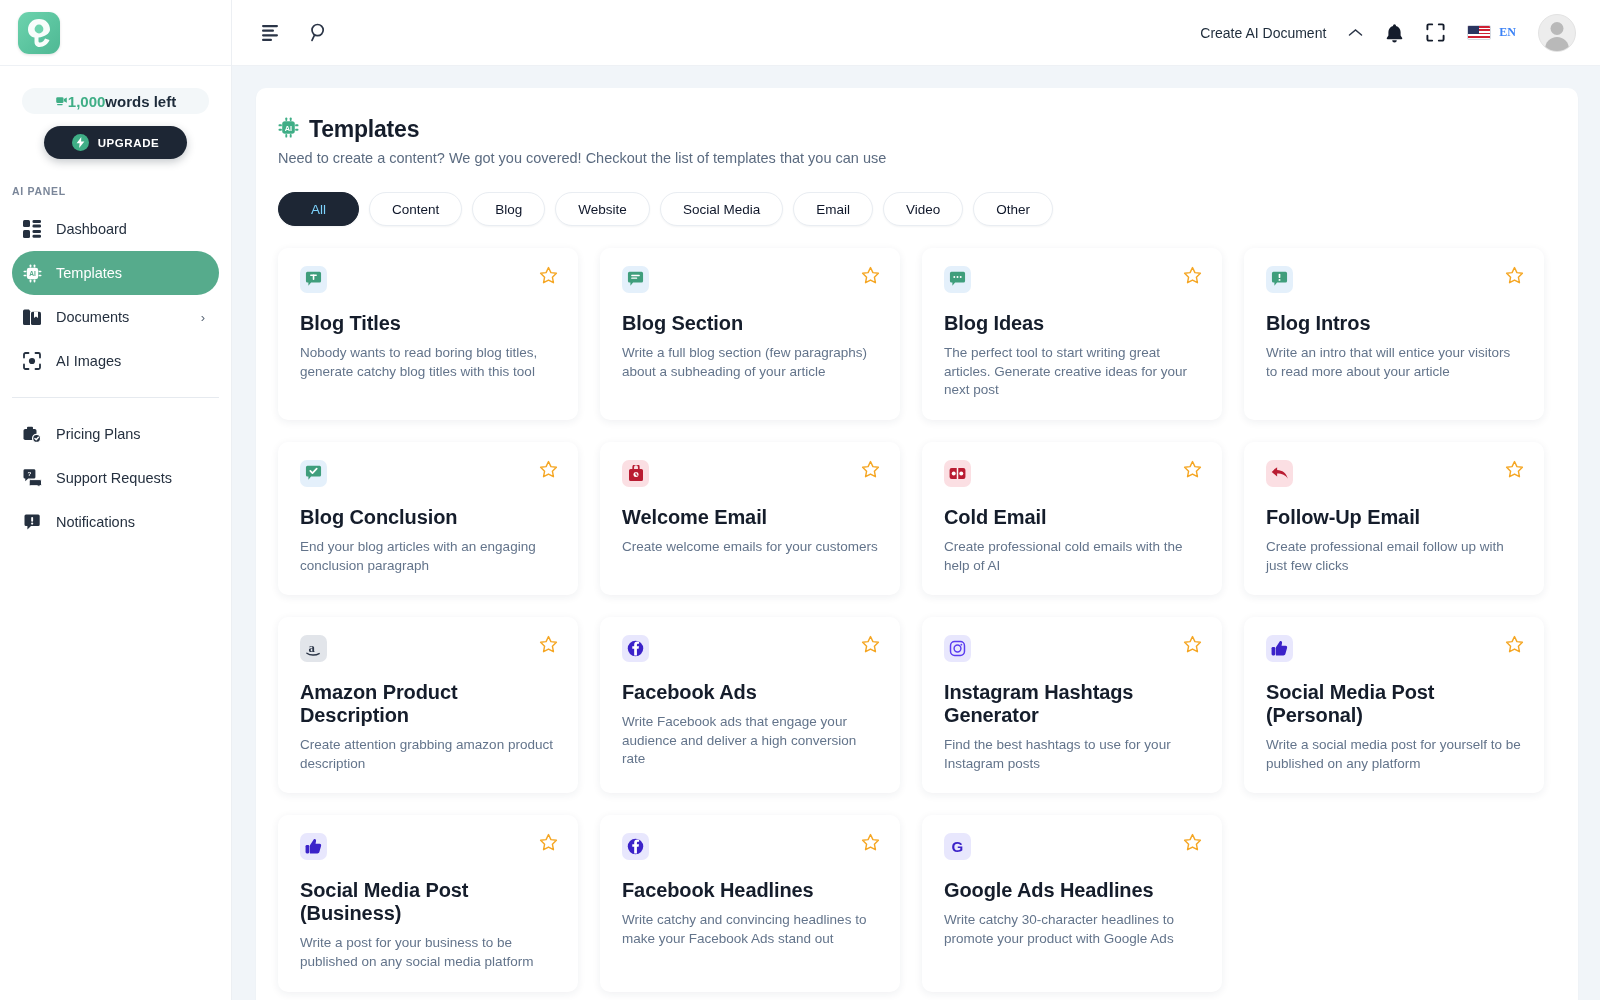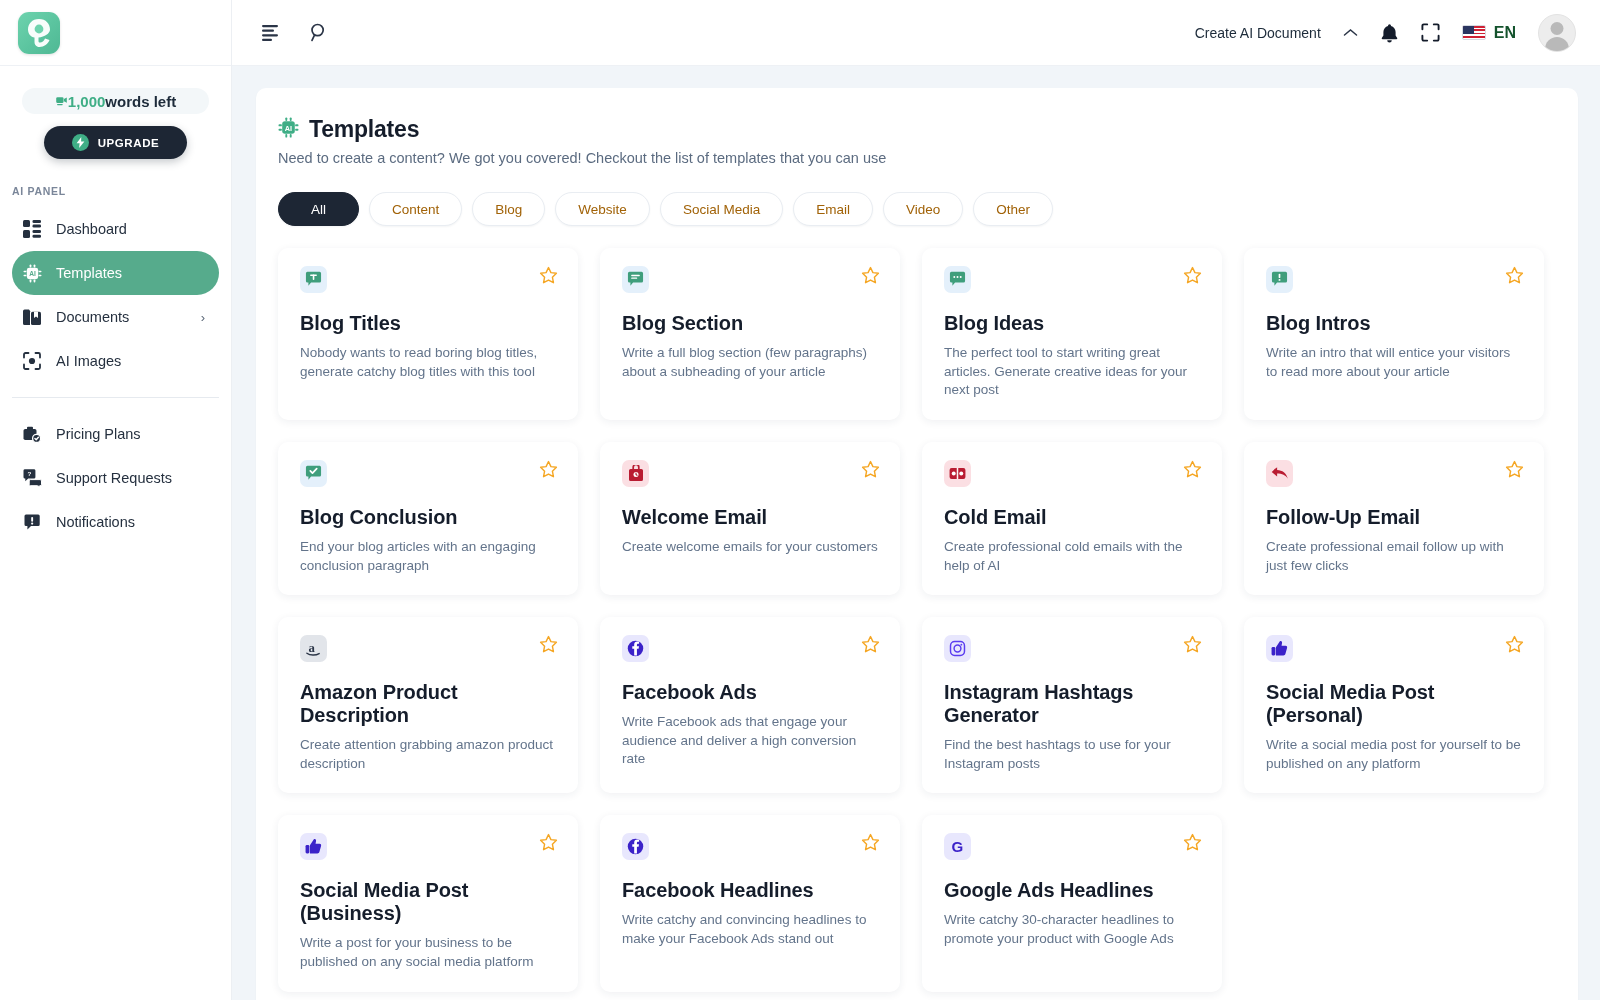--- a/index.html
+++ b/index.html
@@ -80,21 +80,21 @@
   .topbar .tb-btn { cursor: pointer; display: flex; align-items: center; }
   .create-doc { font-size: 14px; color: #1d2b3a; cursor: pointer; }
   .caret { cursor: pointer; color: #2b3547; }
   .flag-lang { display: flex; align-items: center; gap: 8px; cursor: pointer; }
   .flag {
     width: 24px; height: 15px; border-radius: 2px; overflow: hidden;
     position: relative; background: #fff; border: .5px solid #d6dbe2;
   }
   .flag .stripe { position: absolute; left: 0; width: 100%; height: 1.66px; background: #cf2134; }
   .flag .canton { position: absolute; left: 0; top: 0; width: 11px; height: 8.3px; background: #2a3560; }
-  .lang-txt { font-size: 16px; font-weight: 700; color: #14532d; }
+  .lang-txt { font-size: 12px; font-weight: 700; color: #3b82f6; font-family: Liberation Serif, serif; }
   .avatar {
     width: 38px; height: 38px; border-radius: 50%; background: #ededed;
     border: 1px solid #e3e3e3; overflow: hidden; position: relative; cursor: pointer;
   }
   .avatar .head { position: absolute; left: 50%; top: 7px; transform: translateX(-50%);
     width: 13px; height: 13px; border-radius: 50%; background: #b9b9b9; }
   .avatar .body { position: absolute; left: 50%; top: 22px; transform: translateX(-50%);
     width: 24px; height: 20px; border-radius: 12px 12px 0 0; background: #b9b9b9; }
 
   .content-scroll { height: 934px; overflow: hidden; padding: 22px 22px 0 24px; }
@@ -105,24 +105,24 @@
 
   .page-head { padding-left: 0; }
   .page-title-row { display: flex; align-items: center; gap: 10px; }
   .page-title { font-size: 23px; font-weight: 700; color: #151d2b; letter-spacing: -.2px; }
   .page-sub { margin-top: 7px; font-size: 14.5px; color: #5b6b80; }
 
   .filters { display: flex; gap: 10px; margin-top: 26px; flex-wrap: wrap; }
   .chip {
     height: 34px; padding: 0 22px; border-radius: 17px; background: #fff;
     border: 1px solid #e9edf2; display: flex; align-items: center;
-    font-size: 13.5px; color: #a16207; cursor: pointer;
+    font-size: 13.5px; color: #0f172a; cursor: pointer;
     box-shadow: 0 1px 2px rgba(20,30,50,.05);
   }
-  .chip.active { background: #1d2634; border-color: #1d2634; color: #ffffff; padding: 0 32px; }
+  .chip.active { background: #1d2634; border-color: #1d2634; color: #7dd3fc; padding: 0 32px; }
 
   .grid {
     margin-top: 22px; display: grid; grid-template-columns: repeat(4, 300px);
     column-gap: 22px; row-gap: 22px;
   }
   .card {
     background: #fff; border-radius: 10px; padding: 18px 20px 20px 22px;
     box-shadow: 0 2px 8px rgba(25,40,70,.07); cursor: pointer;
     min-height: 148px; display: flex; flex-direction: column;
   }

